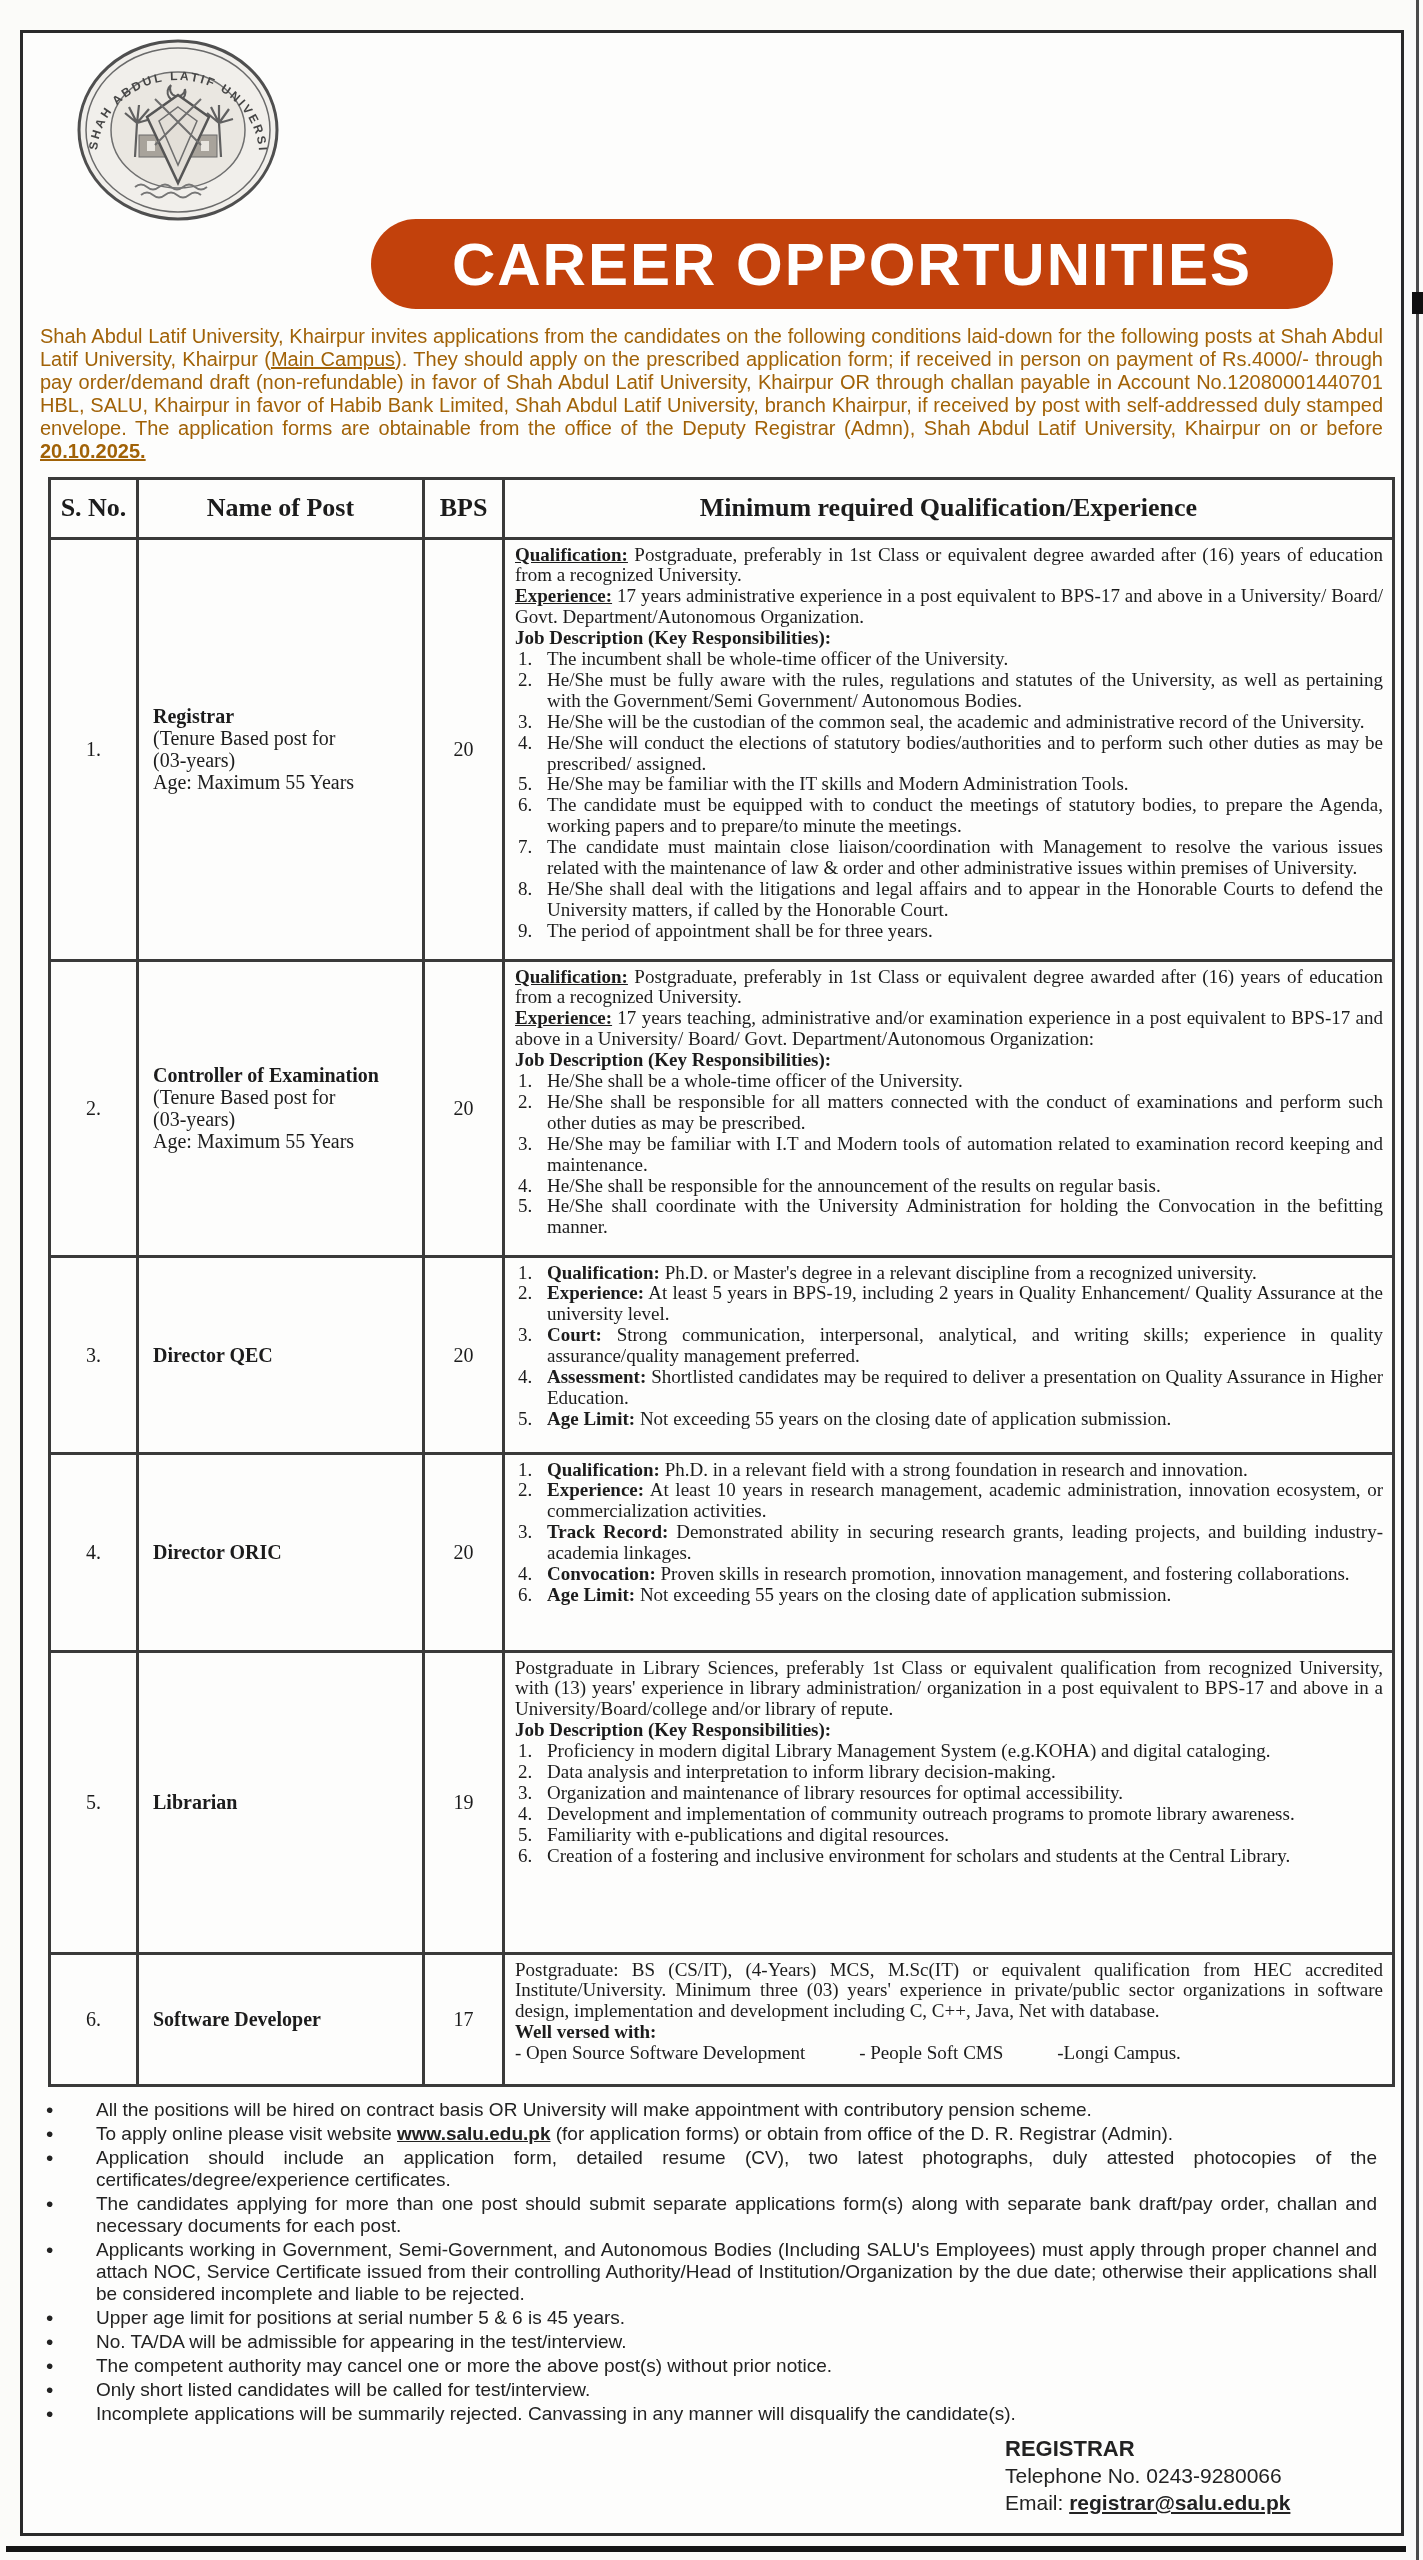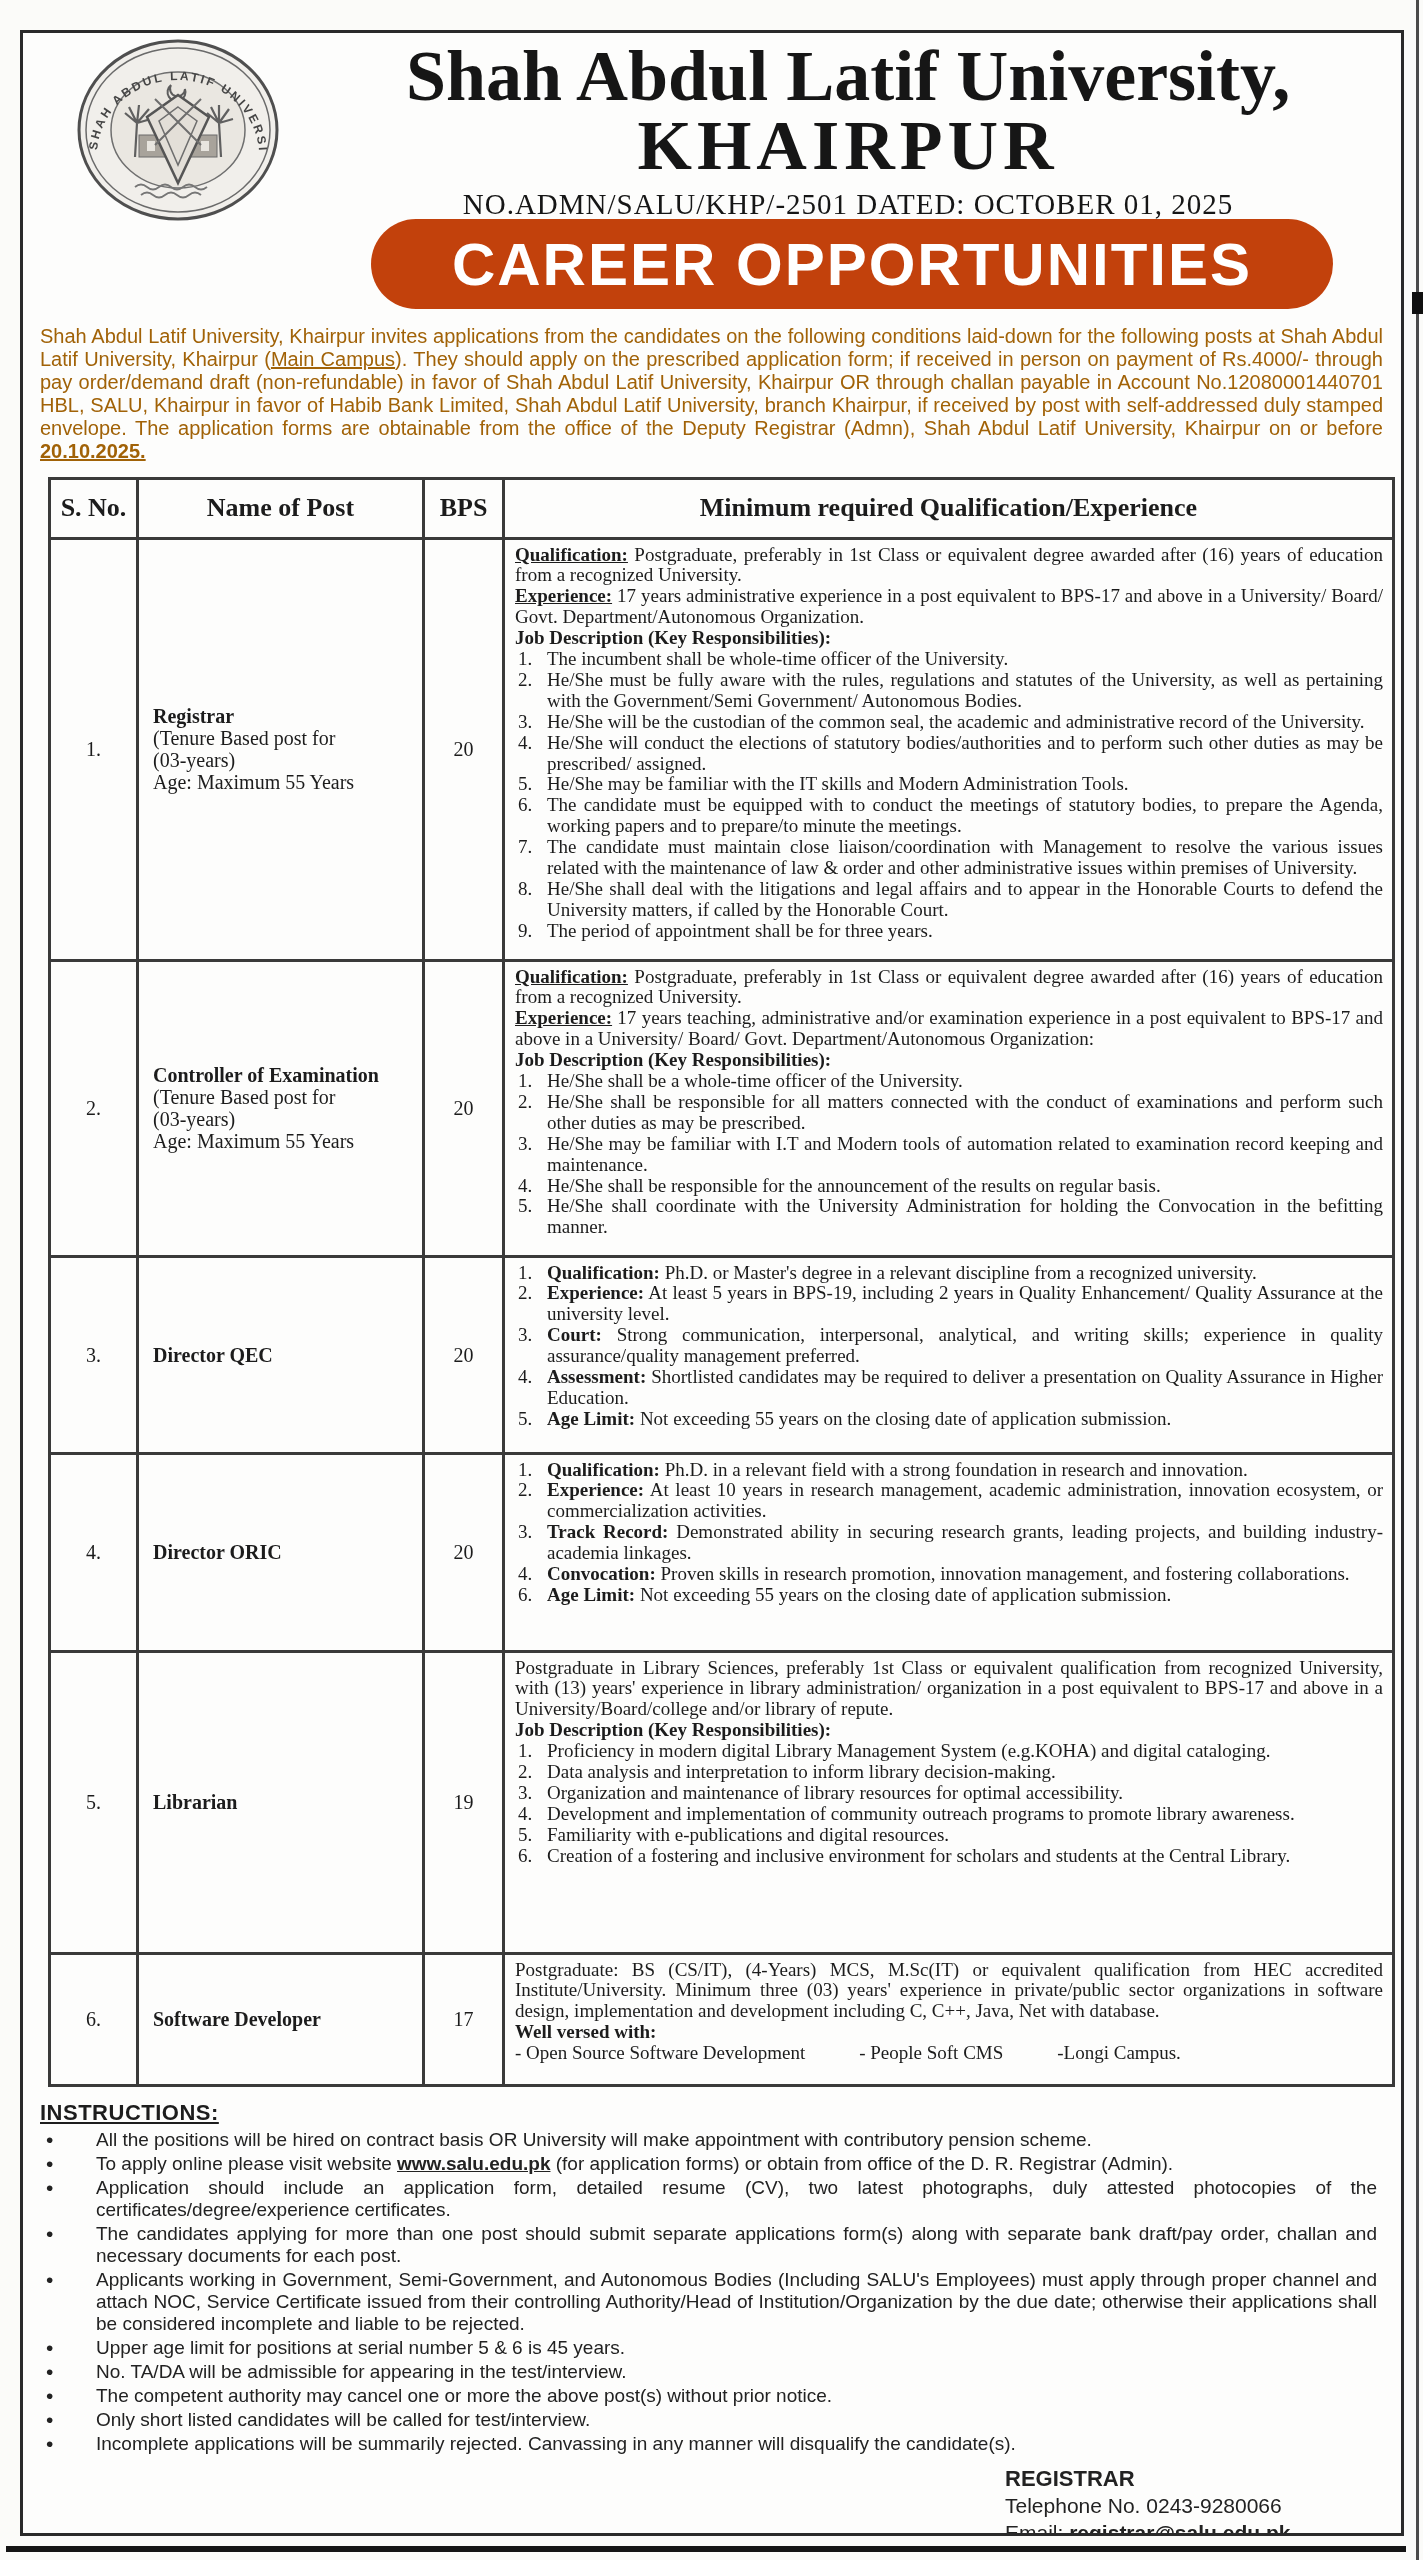--- a/index.html
+++ b/index.html
@@ -130,25 +130,20 @@
           <path d="M 103 58 L 134 80 L 103 146 L 72 80 Z" fill="#e3dfd8" stroke="#555555" stroke-width="2.5"></path>
           <path d="M 103 70 L 122 84 L 103 128 L 84 84 Z" fill="none" stroke="#6e6e6e" stroke-width="1.5"></path>
           <path d="M 80 62 L 126 108 M 126 62 L 80 108" stroke="#6e6e6e" stroke-width="2" fill="none"></path>
         </g>
         <g stroke="#767676" stroke-width="1.8" fill="none">
           <path d="M 60 150 q 6 -5 12 0 t 12 0 t 12 0 t 12 0 t 12 0 t 12 0"></path>
           <path d="M 66 158 q 6 -5 12 0 t 12 0 t 12 0 t 12 0 t 12 0"></path>
         </g>
       </svg>
 
-      <div class="head-text">
-        <div class="uni-name">Shah Abdul Latif University,</div>
-        <div class="uni-city">KHAIRPUR</div>
-        <div class="ref-line">NO.ADMN/SALU/KHP/-2501  DATED: OCTOBER 01, 2025</div>
-      </div>
 
       <div class="banner">
         <span>CAREER OPPORTUNITIES</span>
       </div>
     </div>
 
     <p class="intro"><span>Shah Abdul Latif University, Khairpur invites applications from the candidates on the following conditions laid-down for the following posts at Shah Abdul Latif University, Khairpur (</span><span class="ul">Main Campus</span><span>). They should apply on the prescribed application form; if received in person on payment of Rs.4000/- through pay order/demand draft (non-refundable) in favor of Shah Abdul Latif University, Khairpur OR through challan payable in Account No.12080001440701 HBL, SALU, Khairpur in favor of Habib Bank Limited, Shah Abdul Latif University, branch Khairpur, if received by post with self-addressed duly stamped envelope. The application forms are obtainable from the office of the Deputy Registrar (Admn), Shah Abdul Latif University, Khairpur on or before </span><span class="deadline">20.10.2025.</span></p>
 
     <table class="posts">
       <colgroup>
@@ -358,21 +353,20 @@
                 <span class="q-col">- Open Source Software Development</span>
                 <span class="q-col">- People Soft CMS</span>
                 <span class="q-col">-Longi Campus.</span>
               </div>
             </td>
           </tr>
         </tbody>
     </table>
 
     <div class="instructions">
-      <div class="instr-heading">INSTRUCTIONS:</div>
       <div id="instr-list">
           <div class="instr-item">
             <span class="instr-bullet">•</span>
             <div class="instr-text"><span>All the positions will be hired on contract basis OR University will make appointment with contributory pension scheme.</span></div>
           </div>
           <div class="instr-item">
             <span class="instr-bullet">•</span>
             <div class="instr-text"><span>To apply online please visit website </span><span class="bold-underline">www.salu.edu.pk</span><span> (for application forms) or obtain from office of the D. R. Registrar (Admin).</span></div>
           </div>
           <div class="instr-item">

